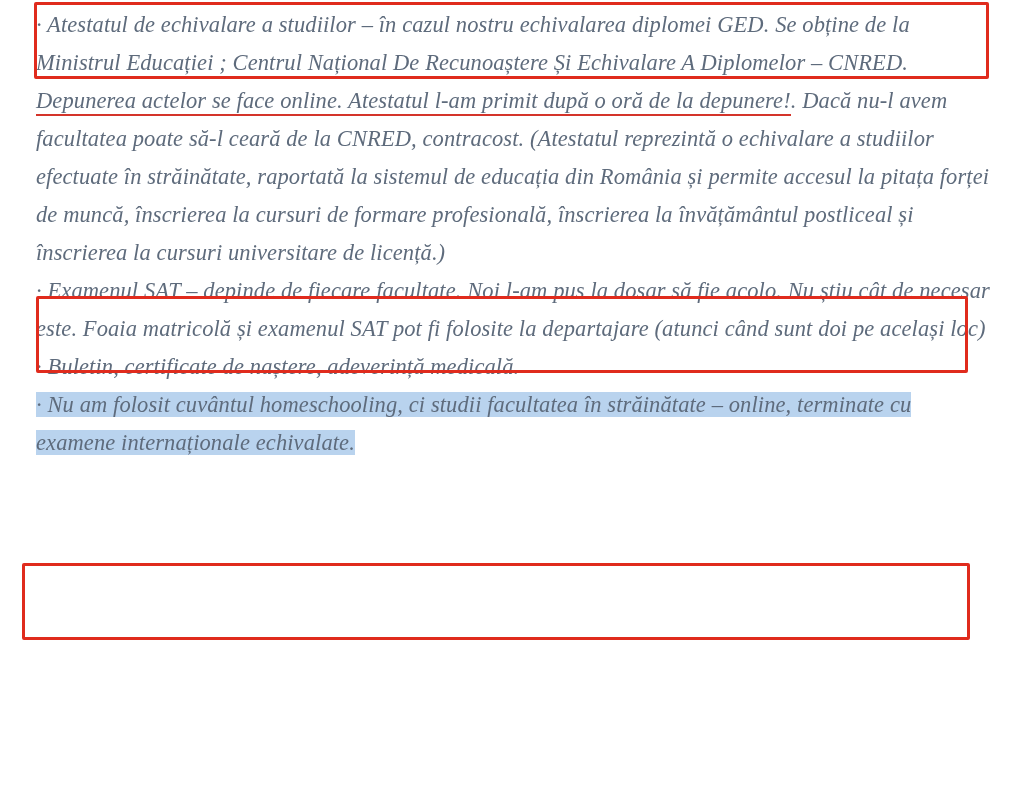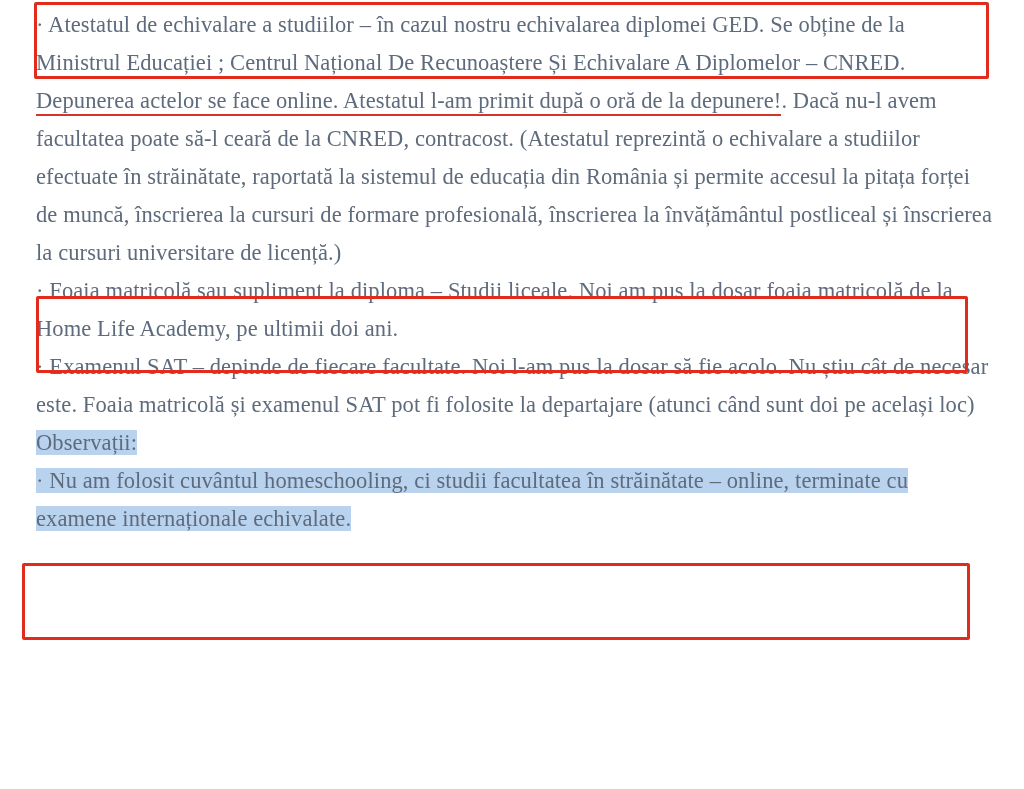--- a/index.html
+++ b/index.html
@@ -20,20 +20,21 @@
     height: 789px;
     box-sizing: border-box;
     padding: 6px 30px 0 36px;
   }
   .para {
     font-size: 22.5px;
     line-height: 38px;
     margin: 0;
     color: #5e6b7c;
     letter-spacing: 0.1px;
+    font-style: italic;
   }
   .hl {
     background: #b9d3ee;
     box-decoration-break: clone;
     -webkit-box-decoration-break: clone;
   }
   .underline-red {
     border-bottom: 2.5px solid #d4342a;
     padding-bottom: 1px;
   }
@@ -49,26 +50,25 @@
   #box2 { left: 36px;  top: 296px; width: 932px; height: 77px; }
   #box3 { left: 22px;  top: 563px; width: 948px; height: 77px; }
 </style>
 </head>
 <body>
 
 <div id="doc">
 
   <p class="para"><span>· Atestatul de echivalare a studiilor – în cazul nostru echivalarea diplomei GED. Se obține de la Ministrul Educației ; Centrul Național De Recunoaștere Și Echivalare A Diplomelor – CNRED. </span><span class="underline-red">Depunerea actelor se face online. Atestatul l-am primit după o oră de la depunere!</span><span>. Dacă nu-l avem facultatea poate să-l ceară de la CNRED, contracost. (Atestatul reprezintă o echivalare a studiilor efectuate în străinătate, raportată la sistemul de educația din România și permite accesul la pitața forței de muncă, înscrierea la cursuri de formare profesională, înscrierea la învățământul postliceal și înscrierea la cursuri universitare de licență.)</span></p>
 
-  <p class="para">· Foaia matricolă sau supliment la diploma – Studii liceale. Noi am pus la dosar foaia matricolă de la Home Life Academy, pe ultimii doi ani.</p>
 
   <p class="para">· Examenul SAT – depinde de fiecare facultate. Noi l-am pus la dosar să fie acolo. Nu știu cât de necesar este. Foaia matricolă și examenul SAT pot fi folosite la departajare (atunci când sunt doi pe același loc)</p>
 
+  <p class="para">· Buletin, certificate de naștere, adeverință medicală.</p>
 
-  <p class="para"><span class="hl">Observații:</span></p>
 
   <p class="para"><span class="hl">· Nu am folosit cuvântul homeschooling, ci studii facultatea în străinătate – online, terminate cu examene internaționale echivalate.</span></p>
 
 
 
   <div class="box" id="box1"></div>
   <div class="box" id="box2"></div>
   <div class="box" id="box3"></div>
 </div>
 

